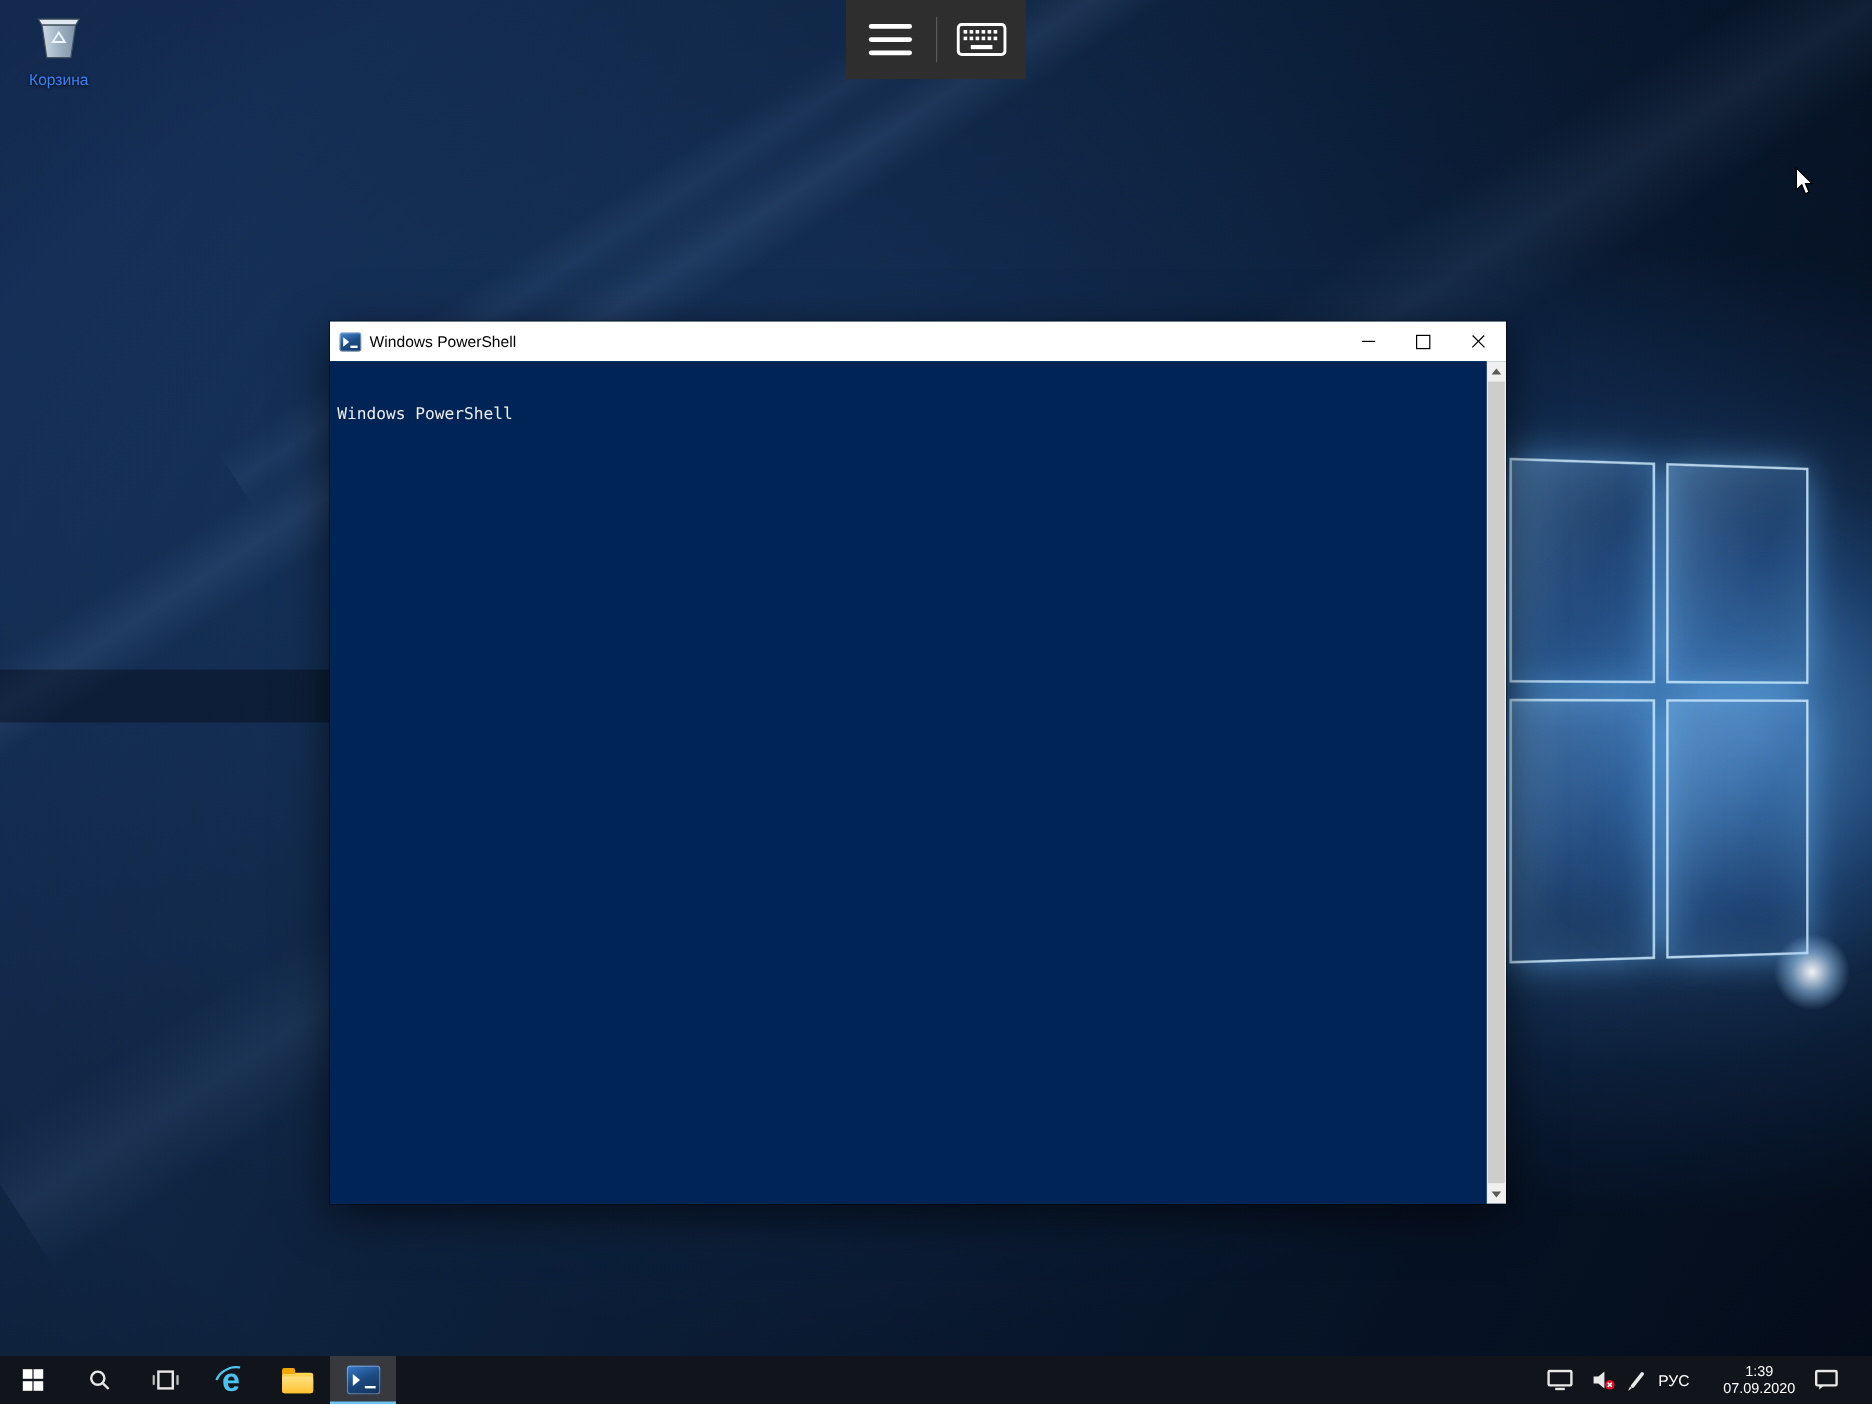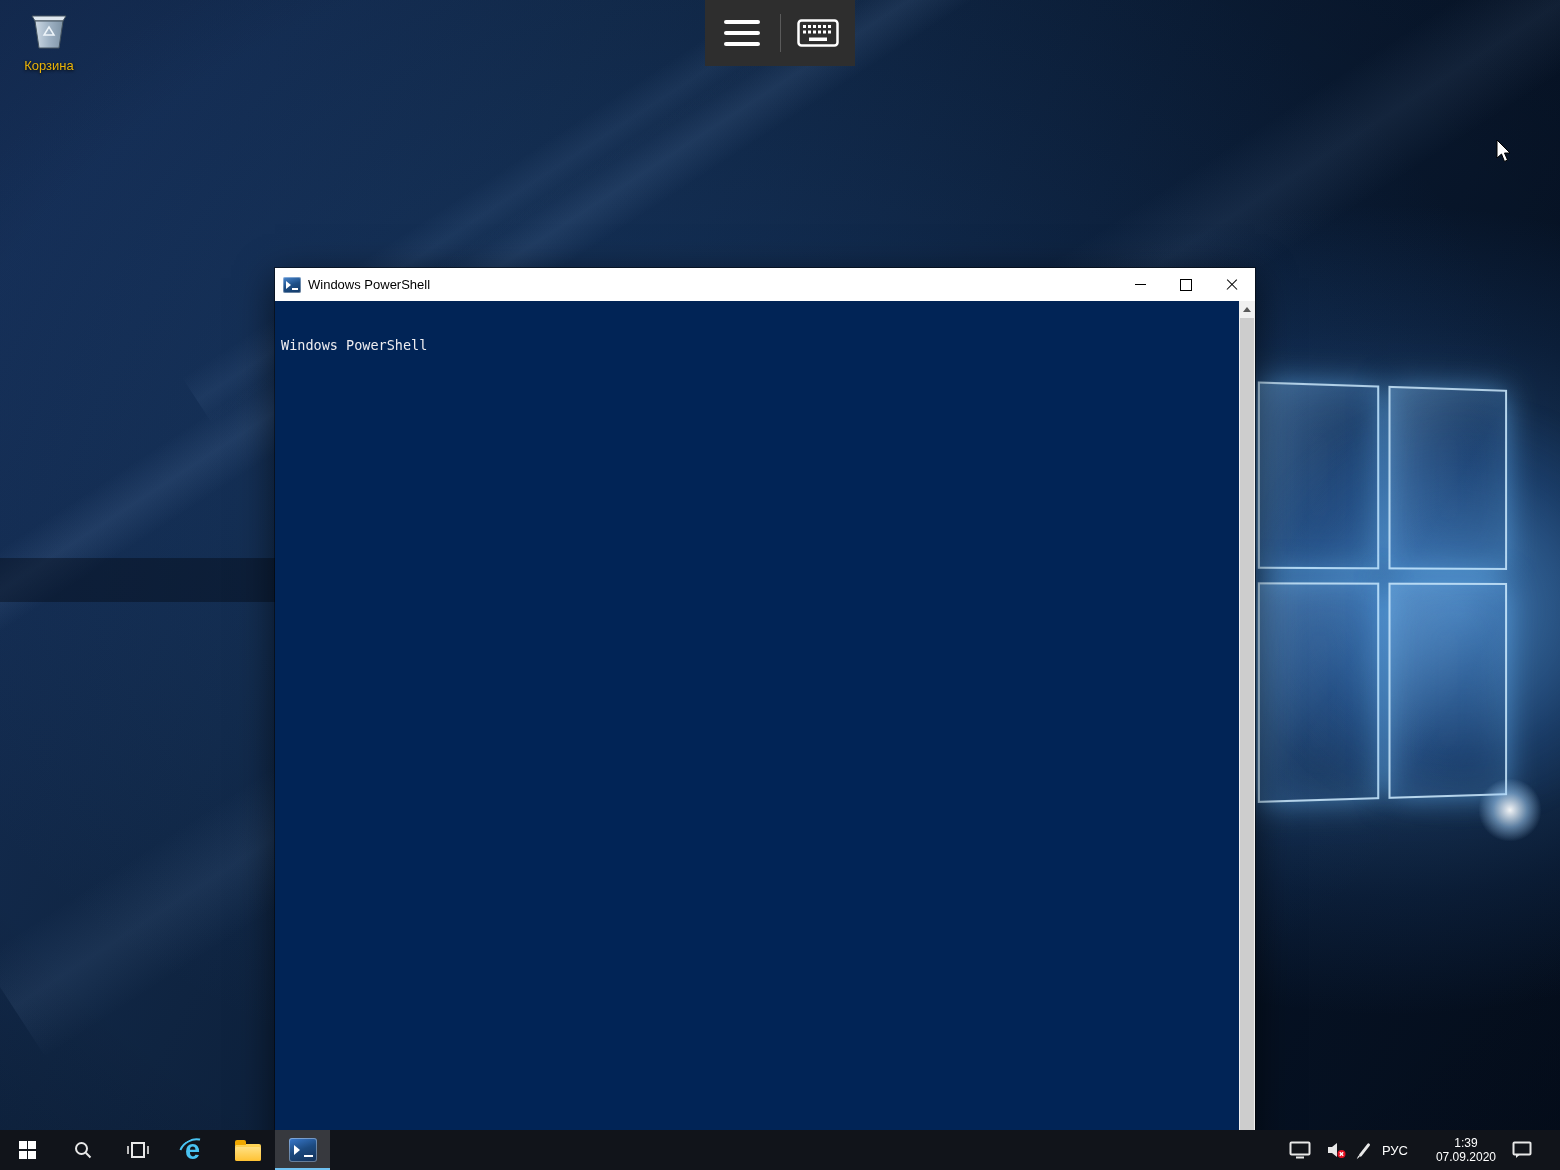--- a/index.html
+++ b/index.html
@@ -32,31 +32,31 @@
   .pane{
     background:linear-gradient(120deg, rgba(150,205,255,0.30), rgba(70,130,210,0.12) 55%, rgba(30,70,140,0.06));
     border:2px solid rgba(205,235,255,0.85);
     box-shadow:0 0 28px rgba(110,190,255,0.55), inset 0 0 46px rgba(110,190,255,0.25);
   }
   .flare{position:absolute;left:1478px;top:778px;width:64px;height:64px;
     background:radial-gradient(circle, rgba(255,255,255,0.95), rgba(170,215,255,0.5) 38%, transparent 70%);}
 
   
   .recycle-bin{position:absolute;left:12px;top:8px;width:74px;z-index:10;text-align:center;cursor:default;}
-  .bin-label{margin-top:2px;color:#eab308;font-size:13px;text-shadow:0 1px 3px rgba(0,0,0,0.9);}
+  .bin-label{margin-top:2px;color:#3b82f6;font-size:13px;text-shadow:0 1px 3px rgba(0,0,0,0.9);}
 
   
   .console-toolbar{position:absolute;left:705px;top:0;width:150px;height:66px;z-index:30;
     background:#2e2e2e;display:flex;align-items:stretch;}
   .ct-btn{flex:1;display:flex;align-items:center;justify-content:center;cursor:pointer;}
   .ct-divider{width:1px;background:#5a5a5a;margin:14px 0;}
   .hamburger span{display:block;width:36px;height:4px;background:#fff;border-radius:2px;margin:7px 0;}
 
   
-  .ps-window{position:absolute;left:275px;top:268px;width:980px;height:903px;z-index:20;
+  .ps-window{position:absolute;left:275px;top:268px;width:980px;height:735px;z-index:20;
     box-shadow:0 10px 36px rgba(0,0,0,0.6), 0 0 0 1px rgba(0,0,0,0.45);background:#0c4a6e;}
   .titlebar{position:absolute;left:0;top:0;right:0;height:33px;background:#ffffff;
     display:flex;align-items:center;padding-left:8px;box-sizing:border-box;}
   .title-text{font-size:13px;color:#000;margin-left:7px;flex:1;white-space:nowrap;overflow:hidden;}
   .win-controls{display:flex;height:100%;}
   .win-btn{width:46px;height:100%;display:flex;align-items:center;justify-content:center;cursor:pointer;}
   .ic-min{width:11px;height:1px;background:#000;}
   .ic-max{width:10px;height:10px;border:1px solid #000;}
   .ic-close{position:relative;width:12px;height:12px;}
   .ic-close::before,.ic-close::after{content:"";position:absolute;left:-1px;top:5px;width:14px;height:1.4px;background:#000;}

